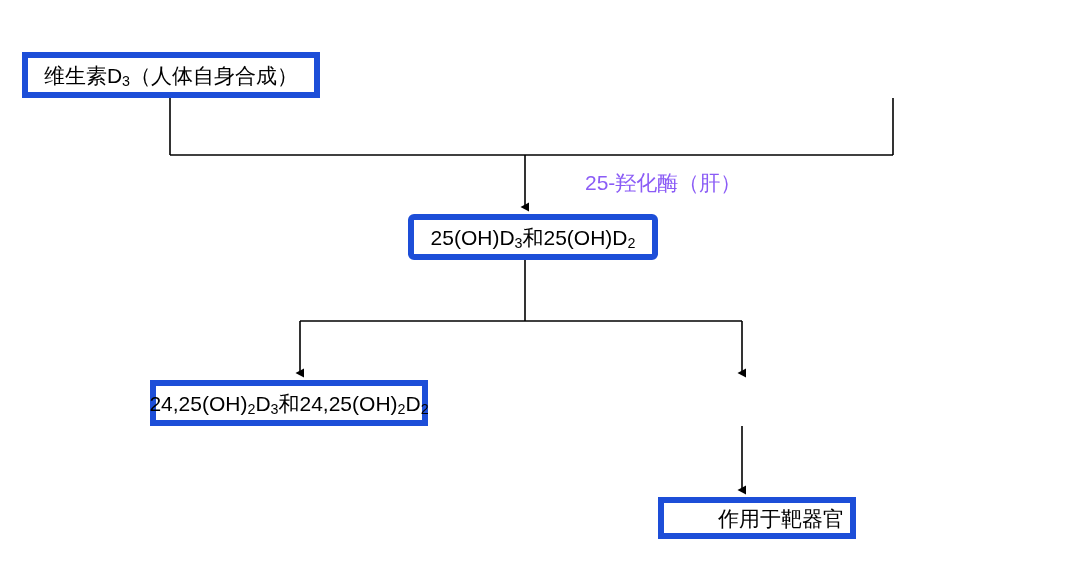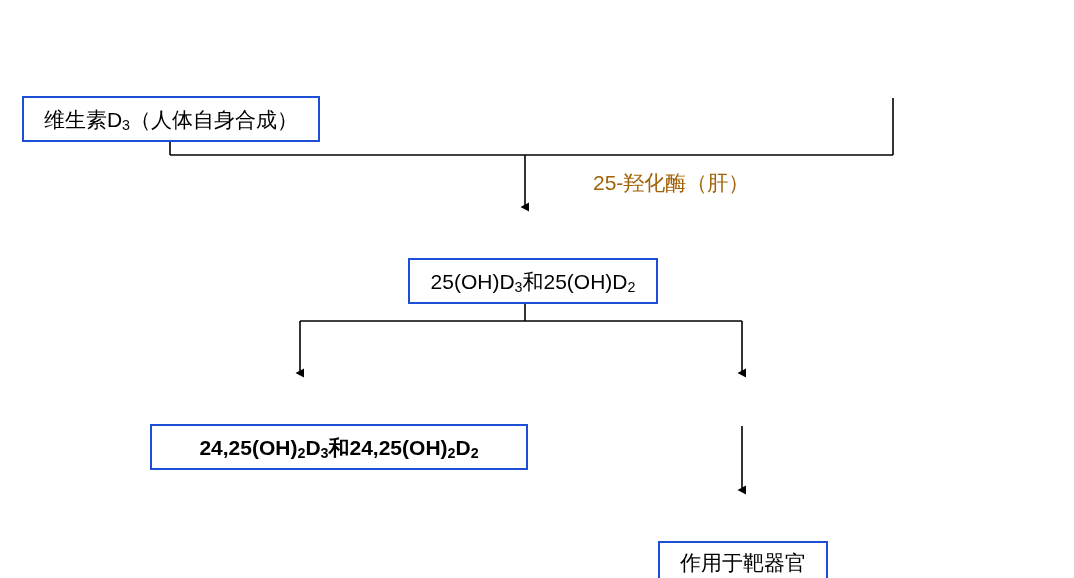--- a/index.html
+++ b/index.html
@@ -19,58 +19,56 @@
     position: absolute;
     left: 0;
     top: 0;
     width: 1074px;
     height: 578px;
     pointer-events: none;
   }
   .node {
     position: absolute;
     box-sizing: border-box;
-    border: 2px solid #1d4ed8;
+    border: 6px solid #1d4ed8;
     background: #ffffff;
     display: flex;
     align-items: center;
     justify-content: center;
     color: #000000;
     font-size: 21px;
     line-height: 1;
     white-space: nowrap;
     letter-spacing: 0px;
-    margin-top: 44px;
   }
   .node .txt {
     display: block;
     padding: 0 6px;
   }
   .edge-label {
     position: absolute;
-    color: #a16207;
+    color: #8b5cf6;
     font-size: 21px;
     line-height: 1;
     white-space: nowrap;
     background: transparent;
-    margin-left: 8px;
   }
   sub {
     font-size: 0.68em;
     vertical-align: baseline;
     position: relative;
     bottom: -0.25em;
   }
   
   #node-d3      { left: 22px;  top: 52px;  width: 298px; height: 46px; }
   #node-d2      { left: 769px; top: 52px;  width: 247px; height: 46px; }
-  #node-25oh    { left: 408px; top: 214px; width: 250px; height: 46px; }
-  #node-2425oh  { left: 150px; top: 380px; width: 378px; height: 46px; font-weight: bold; }
+  #node-25oh    { left: 408px; top: 214px; width: 250px; height: 46px; border-radius: 6px; }
+  #node-2425oh  { left: 150px; top: 380px; width: 278px; height: 46px; }
   #node-125oh   { left: 598px; top: 380px; width: 309px; height: 46px; }
-  #node-target  { left: 658px; top: 497px; width: 170px; height: 42px; }
+  #node-target  { left: 658px; top: 497px; width: 198px; height: 42px; justify-content: flex-end; }
   #label-enzyme { left: 585px; top: 172px; }
 </style>
 </head>
 <body>
 
 <div id="canvas">
 
   <svg id="connectors" viewBox="0 0 1074 578" width="1074" height="578">
     <defs>
       <marker id="arrowhead" markerWidth="10" markerHeight="10" refX="5" refY="5" orient="auto" markerUnits="userSpaceOnUse">

